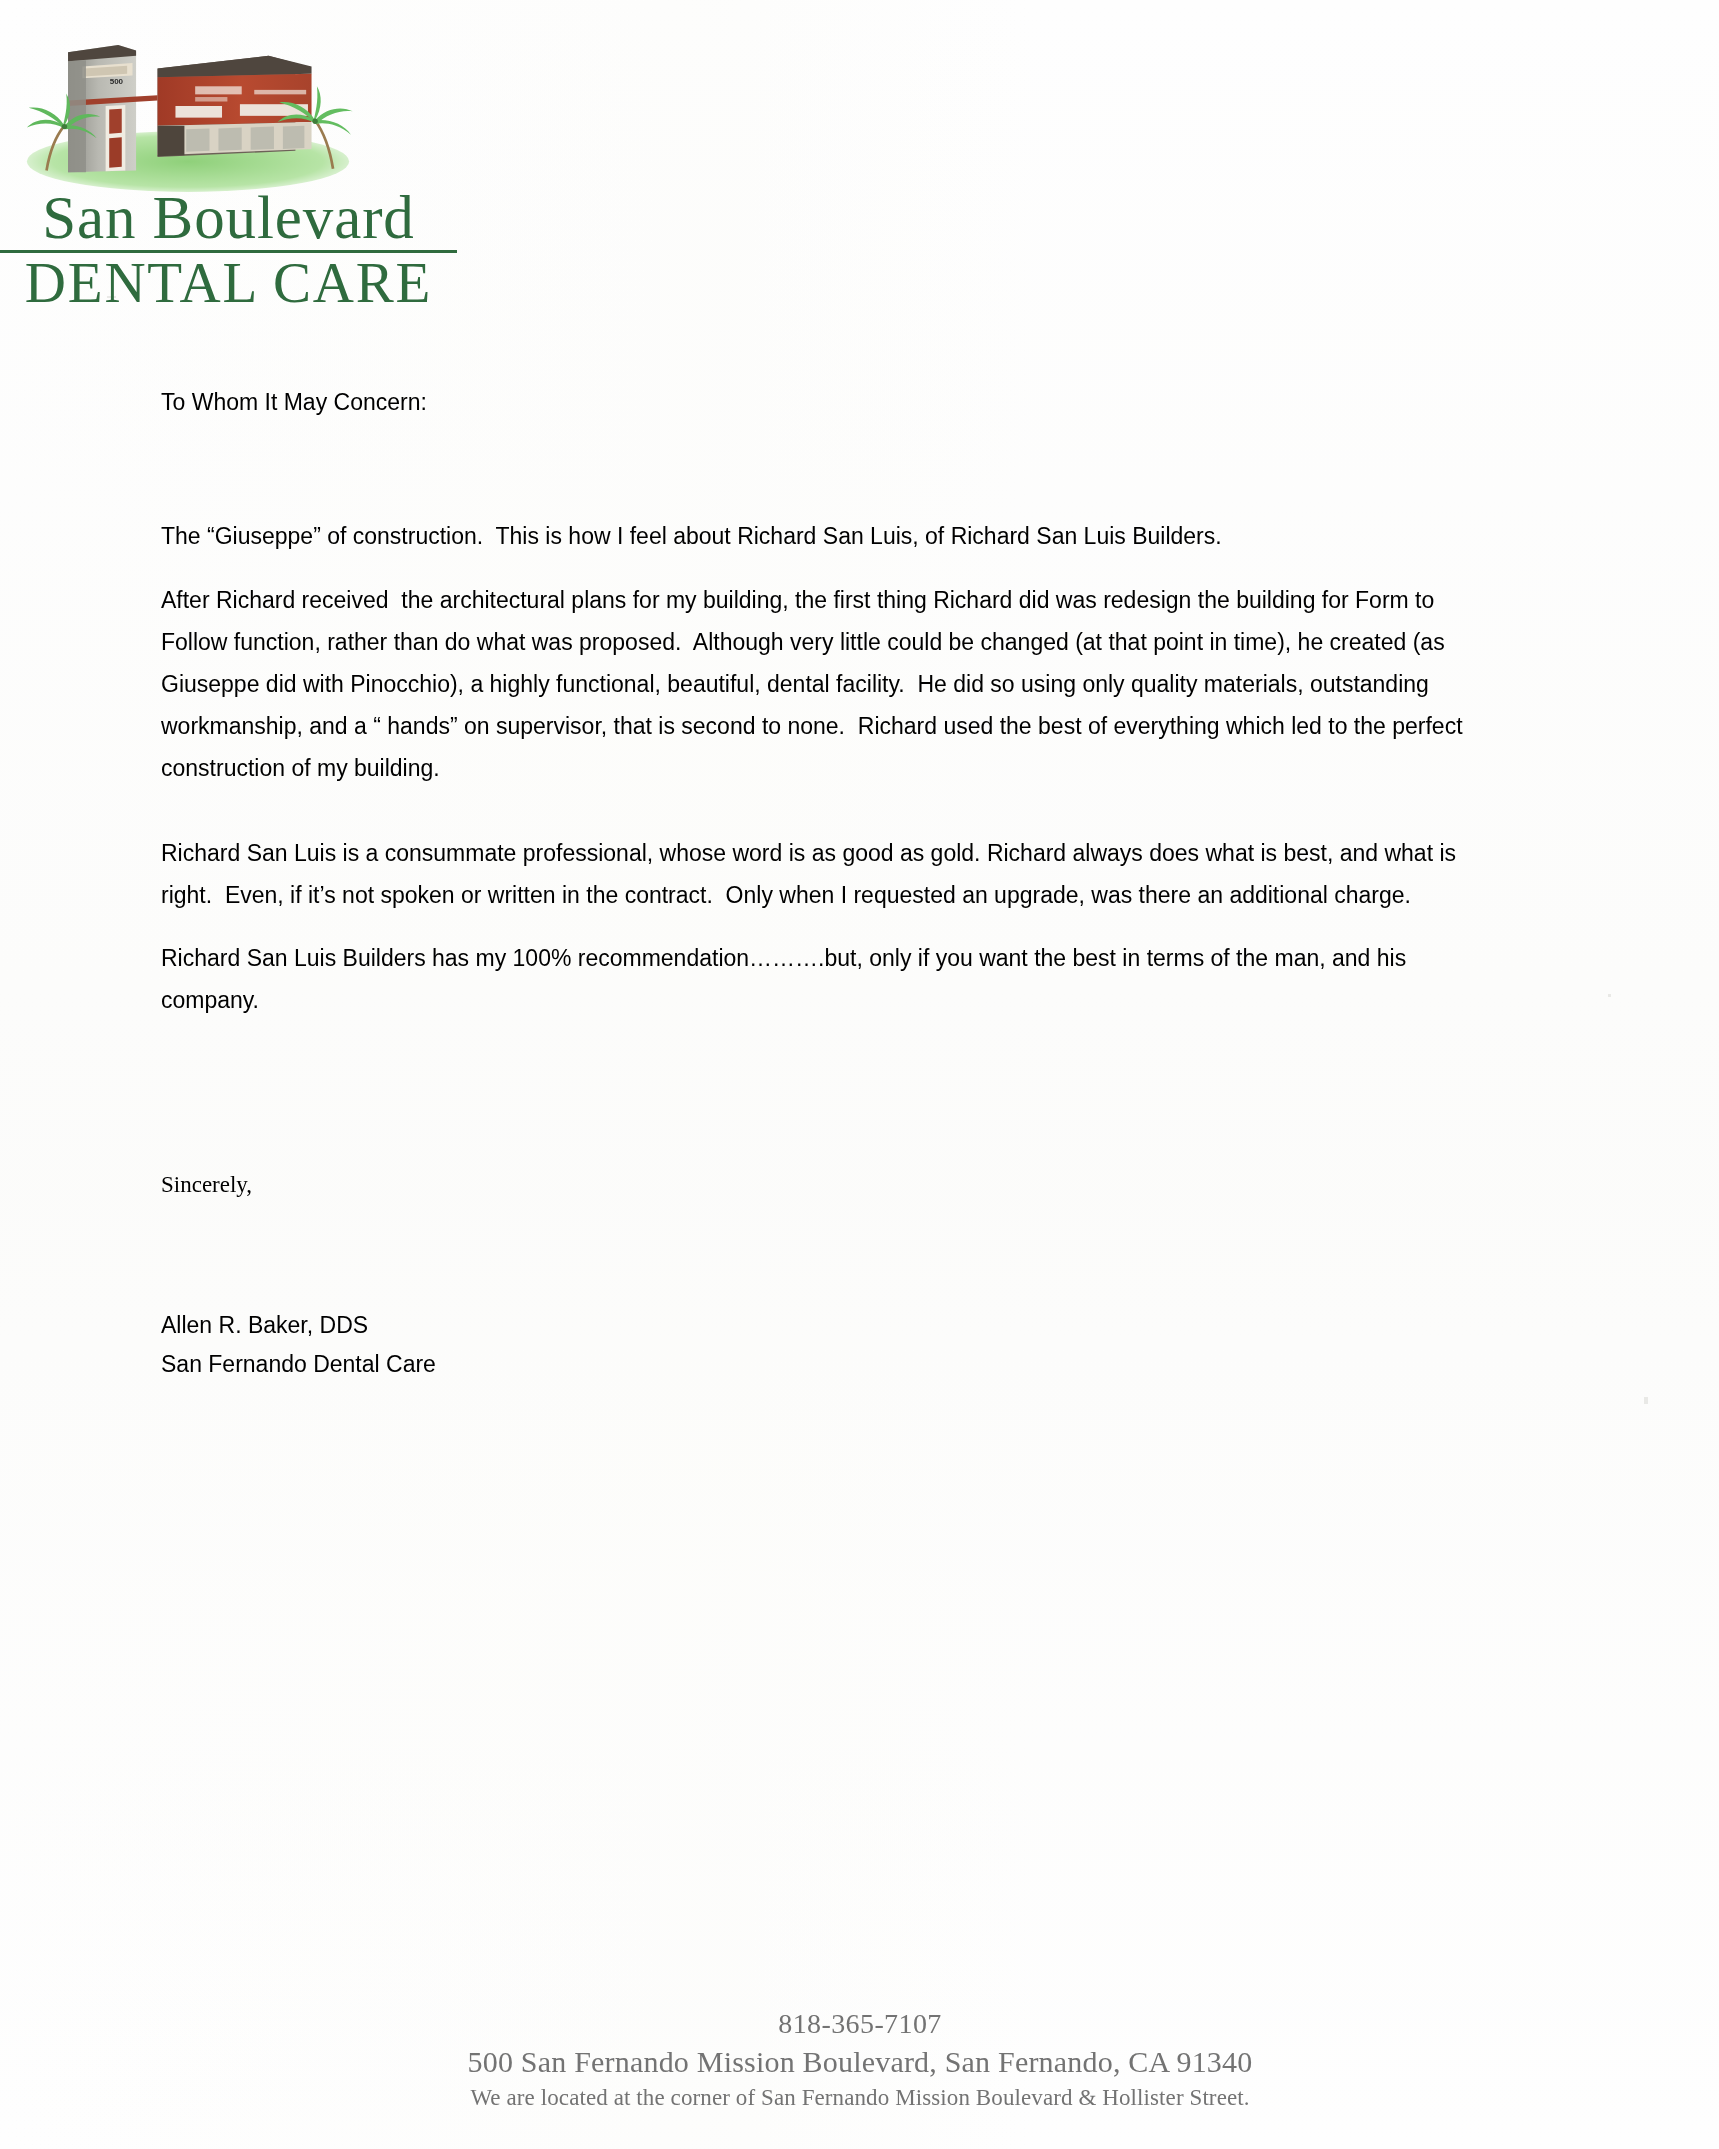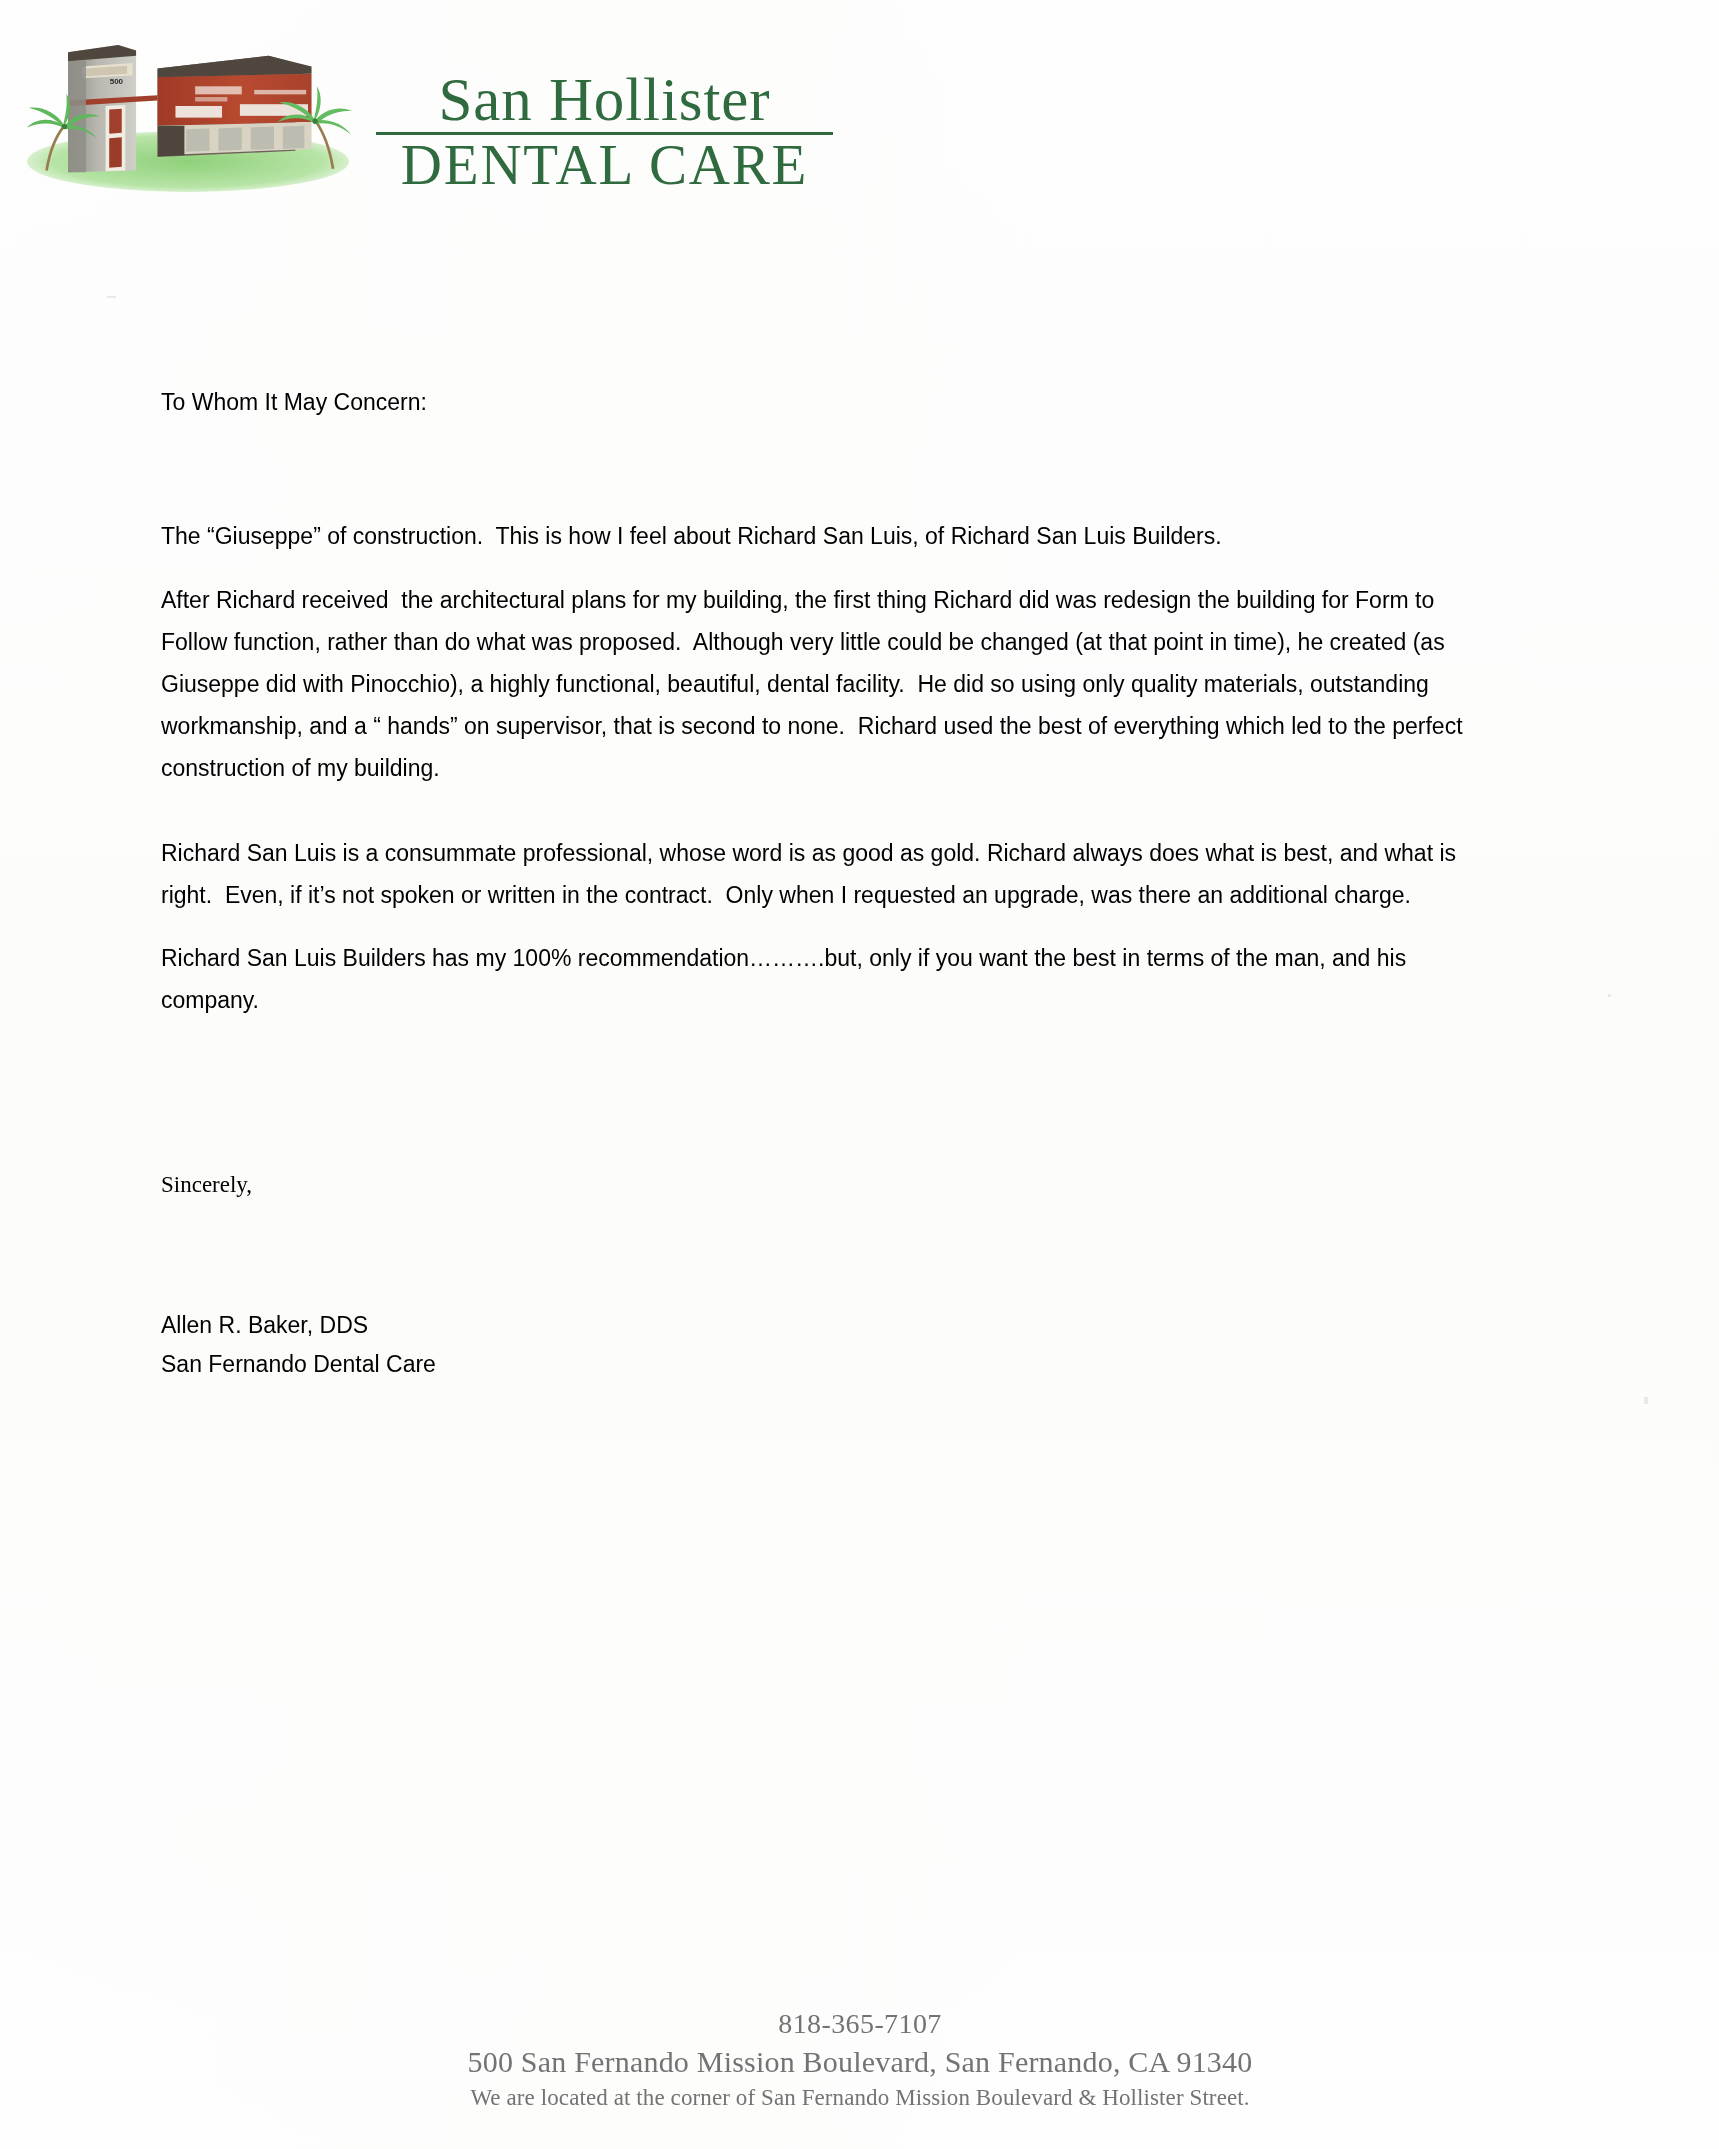--- a/index.html
+++ b/index.html
@@ -29,22 +29,22 @@
     background: #d9d9d6;
     opacity: .55;
   }
 
   
   .logo-block {
     position: absolute;
     left: 0; right: 0;
     top: 36px;
     display: flex;
-    flex-direction: row;
-    align-items: flex-end;
+    flex-direction: column;
+    align-items: flex-start;
   }
   .logo-art {
     position: relative;
     width: 376px;
     height: 157px;
   }
   .logo-art svg { display: block; }
 
   .logo-word {
     position: relative;
@@ -197,21 +197,21 @@
             <path d="M352,94 C364,80 382,78 394,84 C380,82 364,88 354,98 Z"></path>
             <path d="M352,94 C360,80 360,66 354,56 C356,74 352,86 350,96 Z"></path>
             <path d="M352,94 C368,92 384,98 392,110 C378,98 362,96 353,98 Z"></path>
           </g>
           <circle cx="352" cy="95" r="3" fill="#3f7d3a"></circle>
         </g>
       </svg>
     </div>
 
     <div class="logo-word">
-      <div class="logo-line1">San Hollister</div>
+      <div class="logo-line1">San Boulevard</div>
       <div class="logo-rule"></div>
       <div class="logo-line2">DENTAL CARE</div>
     </div>
   </div>
 
   <div class="letter">
 
     <p class="salutation">To Whom It May Concern:</p>
 
     <div class="gap-lg"></div>

